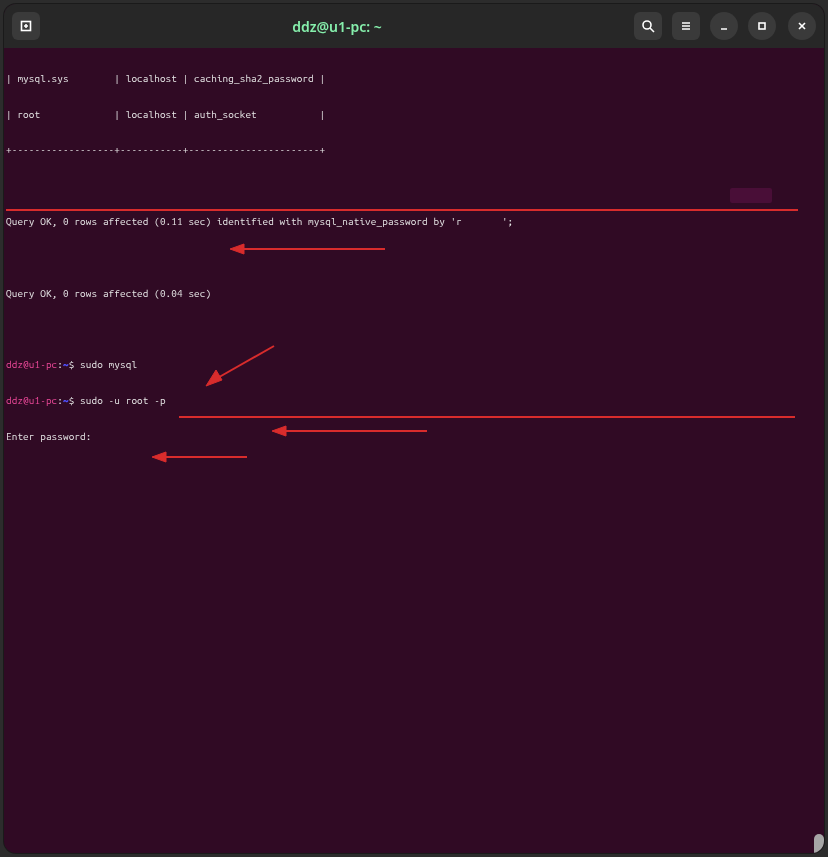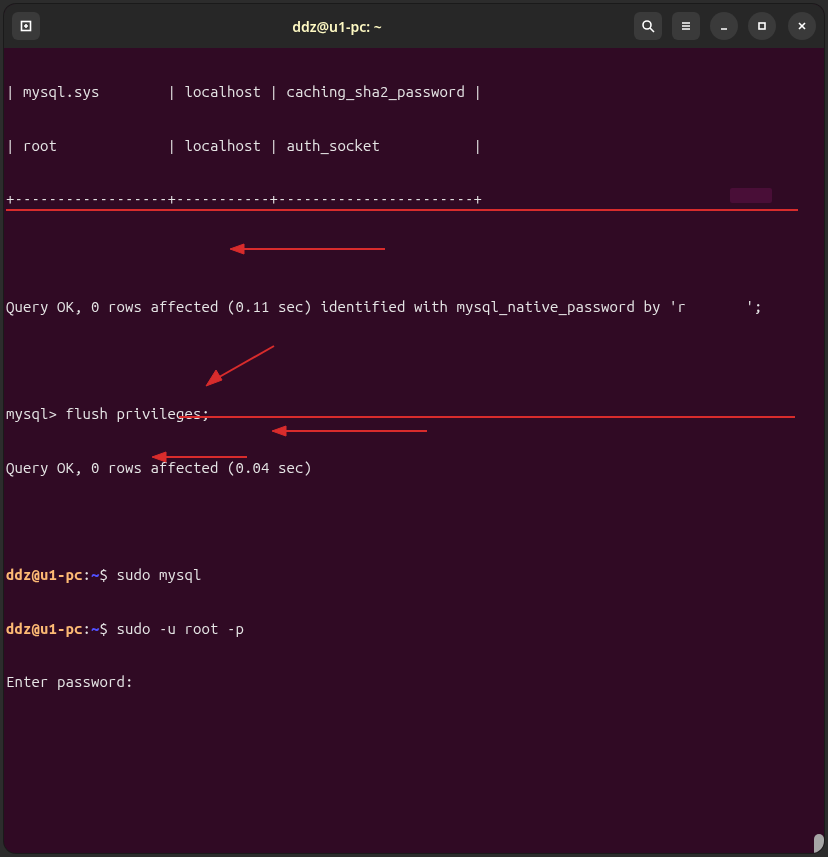--- a/index.html
+++ b/index.html
@@ -33,21 +33,21 @@
   }
   .tb-left, .tb-right {
     display: flex;
     gap: 10px;
     align-items: center;
   }
   .tb-left { flex: 0 0 auto; }
   .tb-center {
     flex: 1;
     text-align: center;
-    color: #fef9c3;
+    color: #86efac;
     font-weight: 600;
     font-size: 14px;
   }
   .tb-btn {
     width: 28px;
     height: 28px;
     border-radius: 50%;
     background: #3a3a3a;
     display: flex;
     align-items: center;
@@ -55,31 +55,31 @@
     color: #eee;
     font-size: 14px;
   }
   .tb-btn.rect { border-radius: 6px; }
   .tb-btn svg { width: 14px; height: 14px; }
   .tb-btn svg * { stroke: #fff; fill: none; stroke-width: 1.6; }
   .tb-btn.close { margin-left: 2px; }
   .terminal {
     flex: 1;
     font-family: "Ubuntu Mono", "DejaVu Sans Mono", Menlo, monospace;
-    font-size: 15px;
+    font-size: 10px;
     line-height: 1.79;
     color: #e6e6e6;
     padding: 4px 2px 2px 2px;
     white-space: pre;
     overflow: hidden;
     position: relative;
     letter-spacing: 0.1px;
   }
   .line { display:block; }
-  .green { color: #fdba74; font-weight: 700; }
+  .green { color: #ec4899; font-weight: 400; }
   .blue  { color: #5050ff; font-weight: 700; }
   .scrollbar {
     position:absolute;
     right: 0px;
     top: 786px;
     width: 10px;
     height: 60px;
     background: #a6a6a6;
     border-radius: 5px;
   }
@@ -145,21 +145,20 @@
     </div>
   </div>
 
   <div class="terminal">
 <span class="line">| mysql.sys        | localhost | caching_sha2_password |</span>
 <span class="line">| root             | localhost | auth_socket           |</span>
 <span class="line">+------------------+-----------+-----------------------+</span>
 <span class="line"> </span>
 <span class="line">Query OK, 0 rows affected (0.11 sec) identified with mysql_native_password by 'r       ';</span>
 <span class="line"> </span>
-<span class="line">mysql&gt; flush privileges;</span>
 <span class="line">Query OK, 0 rows affected (0.04 sec)</span>
 <span class="line"> </span>
 <span class="line"><span class="green">ddz@u1-pc</span><span>:</span><span class="blue">~</span><span>$</span><span> sudo mysql</span></span>
 <span class="line"><span class="green">ddz@u1-pc</span><span>:</span><span class="blue">~</span><span>$</span><span> sudo -u root -p</span></span>
 <span class="line">Enter password: </span>
 
 
 
 
 

